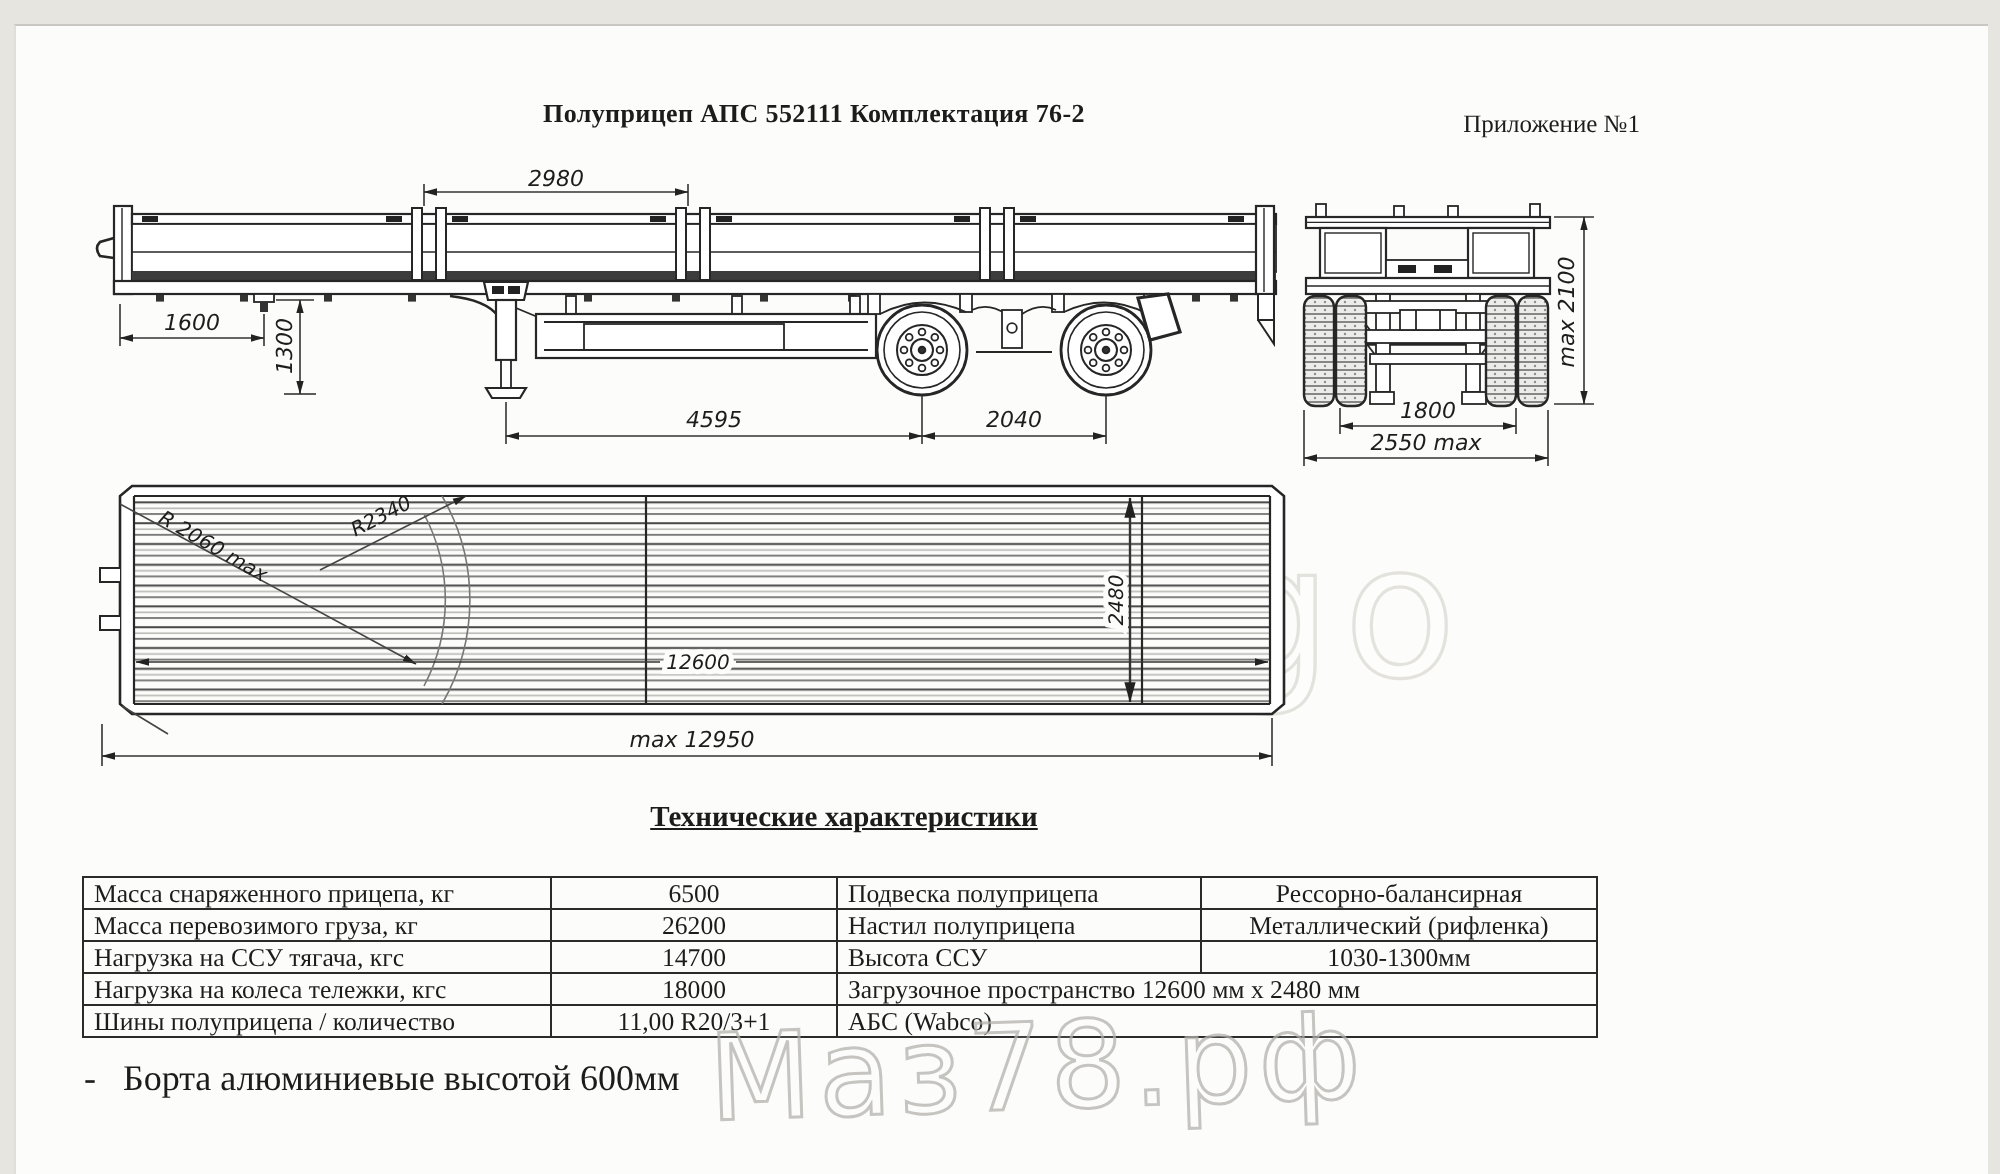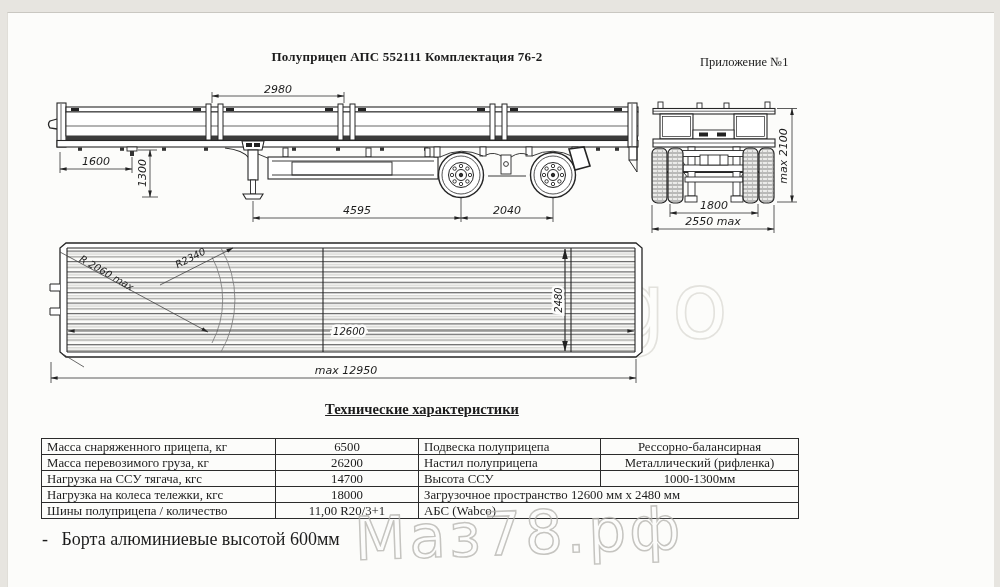--- a/index.html
+++ b/index.html
@@ -2,21 +2,21 @@
 <html><head>
 <meta charset="utf-8">
 <style>
   html,body{margin:0;padding:0;}
   .stage{position:relative;width:1000px;height:587px;background:#e7e5e0;overflow:hidden;
          font-family:"Liberation Serif","DejaVu Serif",serif;color:#1c1c1c;}
   .page{position:absolute;left:7px;top:12px;width:986px;height:575px;background:#fcfcfa;
         border-top:1px solid #c9c7c1;border-left:1px solid #e0ded8;}
   .title{position:absolute;left:107px;top:49px;width:600px;text-align:center;
          font-size:13px;font-weight:bold;letter-spacing:.2px;}
-  .annex{position:absolute;left:700px;top:55px;width:120px;text-align:left;font-size:12.5px;}
+  .annex{position:absolute;left:700px;top:55px;width:120px;text-align:right;font-size:12.5px;}
   .sect{position:absolute;left:272px;top:401px;width:300px;text-align:center;
         font-size:14.5px;font-weight:bold;text-decoration:underline;}
   .note{position:absolute;left:42px;top:529px;font-size:18px;white-space:pre;}
   table.spec{position:absolute;left:41px;top:438px;width:757px;border-collapse:collapse;
              table-layout:fixed;font-size:12.8px;}
   table.spec td{border:1px solid #2b2b2b;height:15px;padding:0 5px;line-height:14px;overflow:hidden;white-space:nowrap;}
   td.lab{text-align:left;}
   td.val{text-align:center;}
   svg{position:absolute;left:0;top:0;}
   .dim{font:italic 11px "DejaVu Sans",sans-serif;fill:#1d1d1d;}
@@ -306,21 +306,21 @@
     <tr>
       <td class="lab">Масса перевозимого груза, кг</td>
       <td class="val">26200</td>
       <td class="lab">Настил полуприцепа</td>
       <td class="val">Металлический (рифленка)</td>
     </tr>
     <tr>
       <td class="lab">Нагрузка на ССУ тягача, кгс</td>
       <td class="val">14700</td>
       <td class="lab">Высота ССУ</td>
-      <td class="val">1000-1300мм</td>
+      <td class="val">1030-1300мм</td>
     </tr>
     <tr>
       <td class="lab">Нагрузка на колеса тележки, кгс</td>
       <td class="val">18000</td>
       <td class="lab" colspan="2">Загрузочное пространство 12600 мм х 2480 мм</td>
     </tr>
     <tr>
       <td class="lab">Шины полуприцепа / количество</td>
       <td class="val">11,00 R20/3+1</td>
       <td class="lab" colspan="2">АБС (Wabco)</td>

